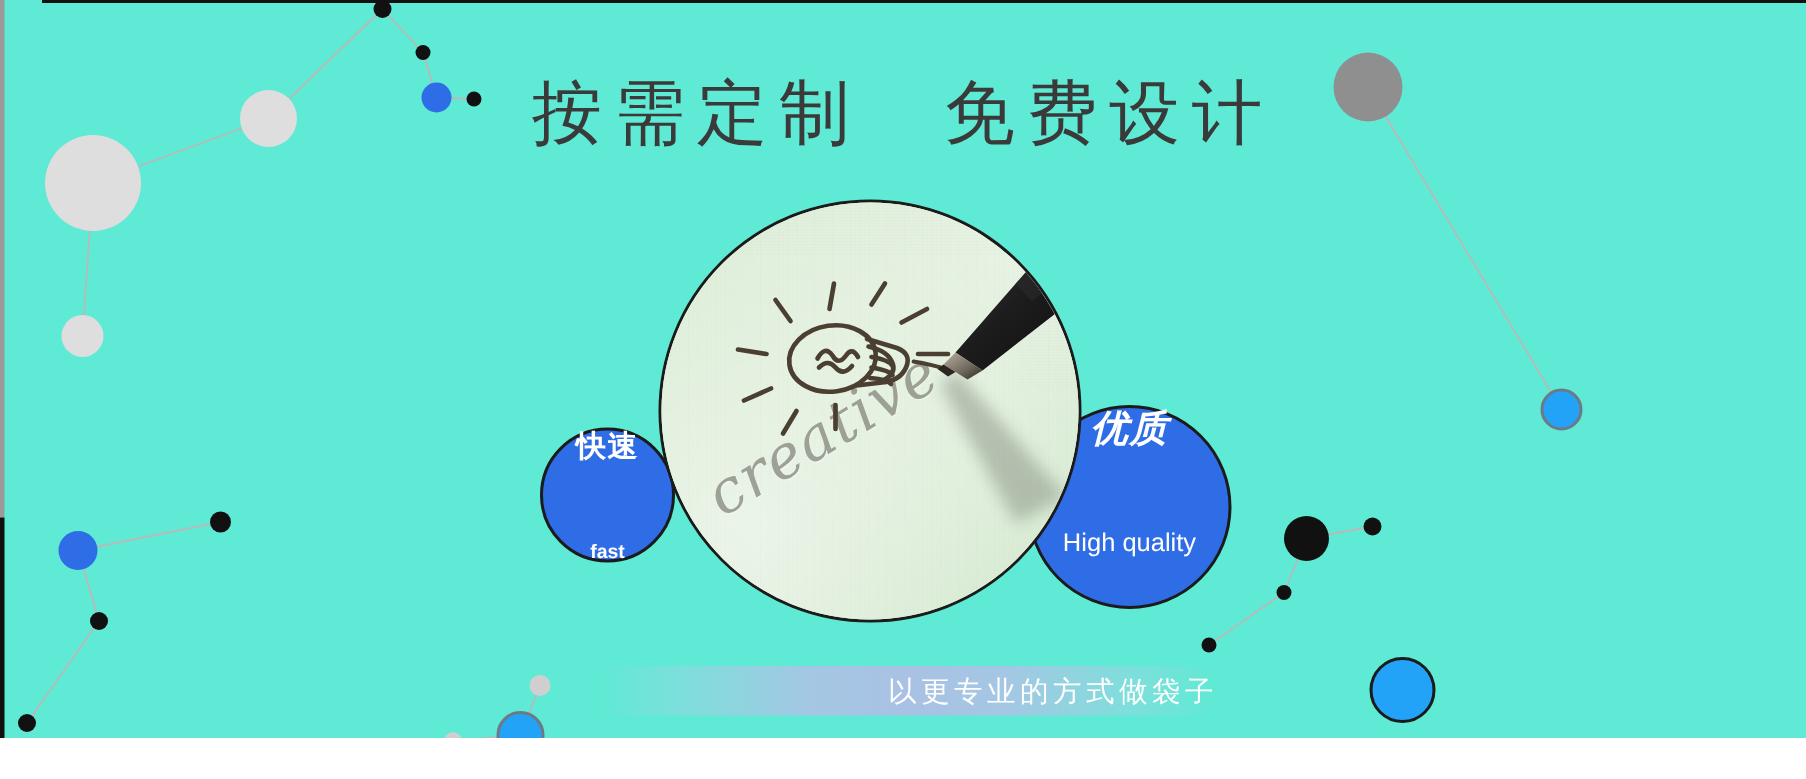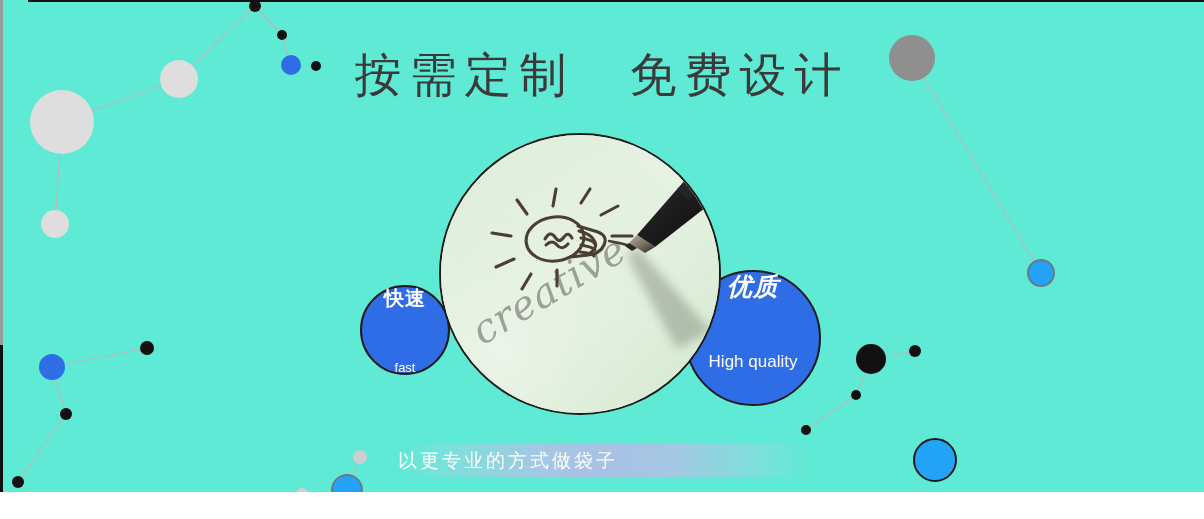--- a/index.html
+++ b/index.html
@@ -92,21 +92,21 @@
   }
 
   .bubble-fast {
     left: 360px; top: 285px;
     width: 90px; height: 90px;
     background: #2f6de6;
     border: 2px solid #1b1b1b;
     z-index: 3;
   }
   .bubble-fast .cn { font-size: 20px; }
-  .bubble-fast .en { font-size: 13px; }
+  .bubble-fast .en { font-size: 13px; font-weight: bold; }
 
   .bubble-quality {
     left: 685px; top: 270px;
     width: 136px; height: 136px;
     background: #2f6de6;
     border: 2px solid #1b1b1b;
     z-index: 2;
   }
   .bubble-quality .cn { font-size: 25px; font-style: italic; }
   .bubble-quality .en { font-size: 17px; }
@@ -159,21 +159,21 @@
     white-space: nowrap;
   }
 
   
   .ribbon {
     position: absolute;
     left: 398px; top: 444px;
     width: 414px; height: 33px;
     display: flex;
     align-items: center;
-    justify-content: flex-start;
+    justify-content: flex-end;
     background: linear-gradient(90deg,
         rgba(186,201,233,0) 0%,
         rgba(186,201,233,0.35) 14%,
         rgba(176,193,230,0.85) 34%,
         rgba(173,191,229,0.95) 50%,
         rgba(176,193,230,0.85) 66%,
         rgba(186,201,233,0.35) 86%,
         rgba(186,201,233,0) 100%);
     z-index: 5;
   }

